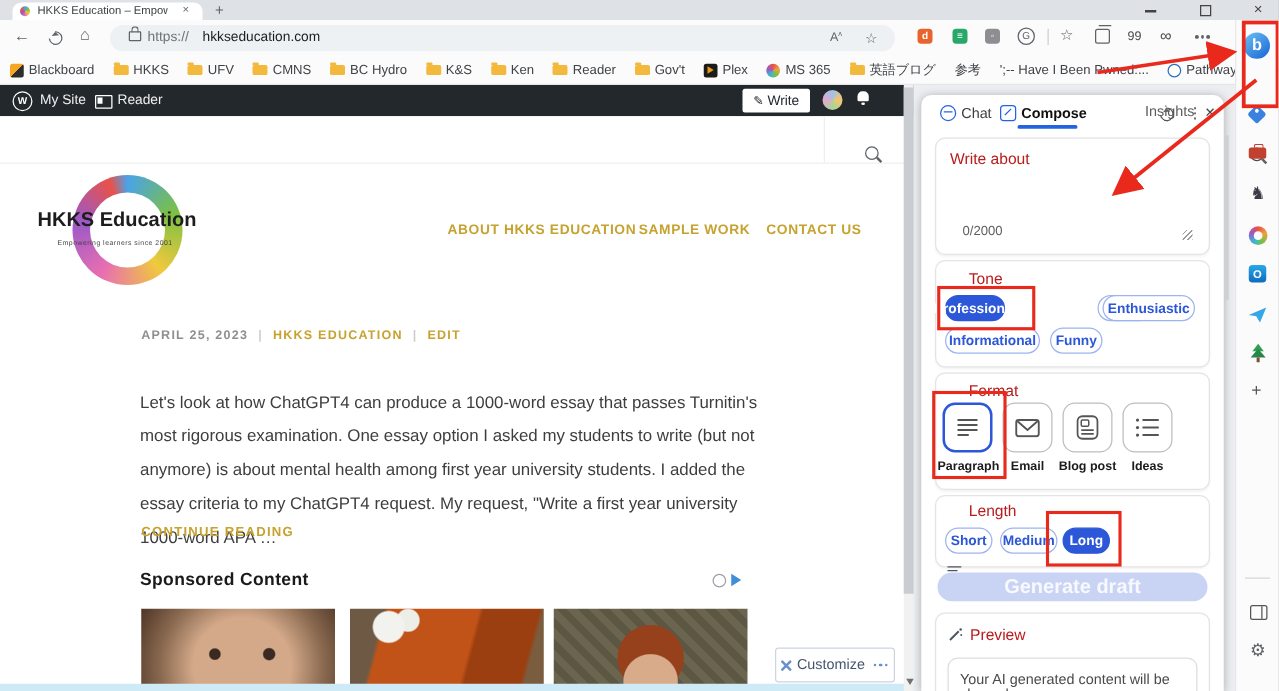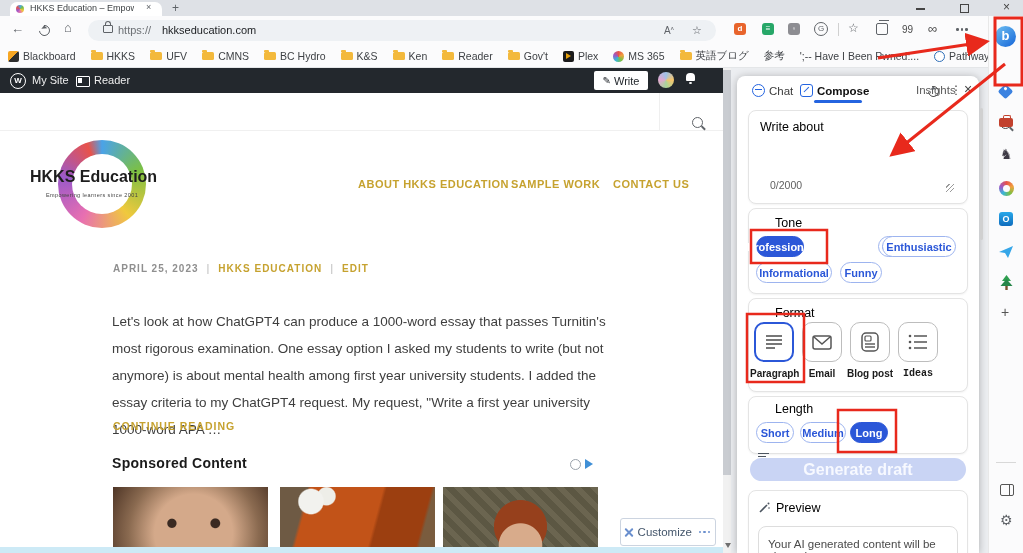--- a/index.html
+++ b/index.html
@@ -74,21 +74,21 @@
   .pg-thumb{left:723px;top:70px;width:8px;height:405px;background:#c9ccd1;}
   .pg-arrow{left:725px;top:543px;width:0;height:0;border:3.5px solid transparent;border-top:5px solid #707070;}
   
   .side-bg{left:731px;top:68px;width:257px;height:485px;background:#eceef1;}
   .panel{left:737px;top:76px;width:242px;height:477px;background:#fff;border-radius:8px 8px 0 0;
      box-shadow:0 1px 8px rgba(0,0,0,.28);}
   .ptab{font-size:11.5px;color:#3c3c3c;}
   .ptab.active{font-weight:bold;color:#0f0f0f;}
   .underline{left:814px;top:100px;width:48px;height:3px;background:#2464e0;border-radius:2px;}
   .card{background:#fff;border:1px solid #e4e4e4;border-radius:8px;box-shadow:0 1px 2px rgba(0,0,0,.05);}
-  .card-label{font-size:12.5px;color:#000000;text-align:right;}
+  .card-label{font-size:12.5px;color:#b91c1c;text-align:right;}
   .ta{left:758px;top:136px;width:198px;height:58px;border:1px solid #b9b9b9;border-radius:8px;resize:none;
      font-family:"Liberation Sans",sans-serif;font-size:12.5px;padding:10px 10px 0 12px;box-sizing:border-box;color:#333;outline:none;}
   .ta::placeholder{color:#6f6f6f;}
   .counter{left:770px;top:179px;font-size:10.5px;color:#5f5f5f;}
   .handle{left:946px;top:184px;width:8px;height:8px;
      background:repeating-linear-gradient(135deg,transparent 0 2px,#9a9a9a 2px 3px);}
   .pill{height:21px;border-radius:11px;border:1.3px solid #9db4ef;background:#fff;color:#2b57d8;
      font-size:11px;font-weight:bold;display:flex;align-items:center;justify-content:center;box-sizing:border-box;}
   .pill.sel{background:#2b57d8;border-color:#2b57d8;color:#fff;}
   .tile{width:40px;height:40px;border:1.3px solid #bdbdbd;border-radius:10px;display:flex;align-items:center;justify-content:center;box-sizing:border-box;background:#fff;}
@@ -358,21 +358,21 @@
         <g fill="#555">
           <circle cx="2" cy="3" r="1.3"></circle>
           <circle cx="2" cy="9" r="1.3"></circle>
           <circle cx="2" cy="15" r="1.3"></circle>
         </g>
       </svg>
   </div>
   <div class="abs tile-label" style="left:750px;">Paragraph</div>
   <div class="abs tile-label" style="left:798px;">Email</div>
   <div class="abs tile-label" style="left:846px;">Blog post</div>
-  <div class="abs tile-label" style="left:894px;font-family:Liberation Mono, monospace;">Ideas</div>
+  <div class="abs tile-label" style="left:894px;">Ideas</div>
 
   <div class="abs card" style="left:748px;top:396px;width:218px;height:56px;"></div>
   <div class="abs hdr-ic" style="left:758px;top:403px;border:none;">
       <i style="left:0;right:0;background:#4c5560;"></i>
       <i style="left:0;right:3px;"></i>
     </div>
   <div class="abs card-label" style="left:775px;top:402px;">Length</div>
   <div class="abs pill" style="left:756px;top:422px;width:38px;">Short</div>
   <div class="abs pill" style="left:800px;top:422px;width:46px;">Medium</div>
   <div class="abs pill sel" style="left:850px;top:422px;width:38px;">Long</div>

